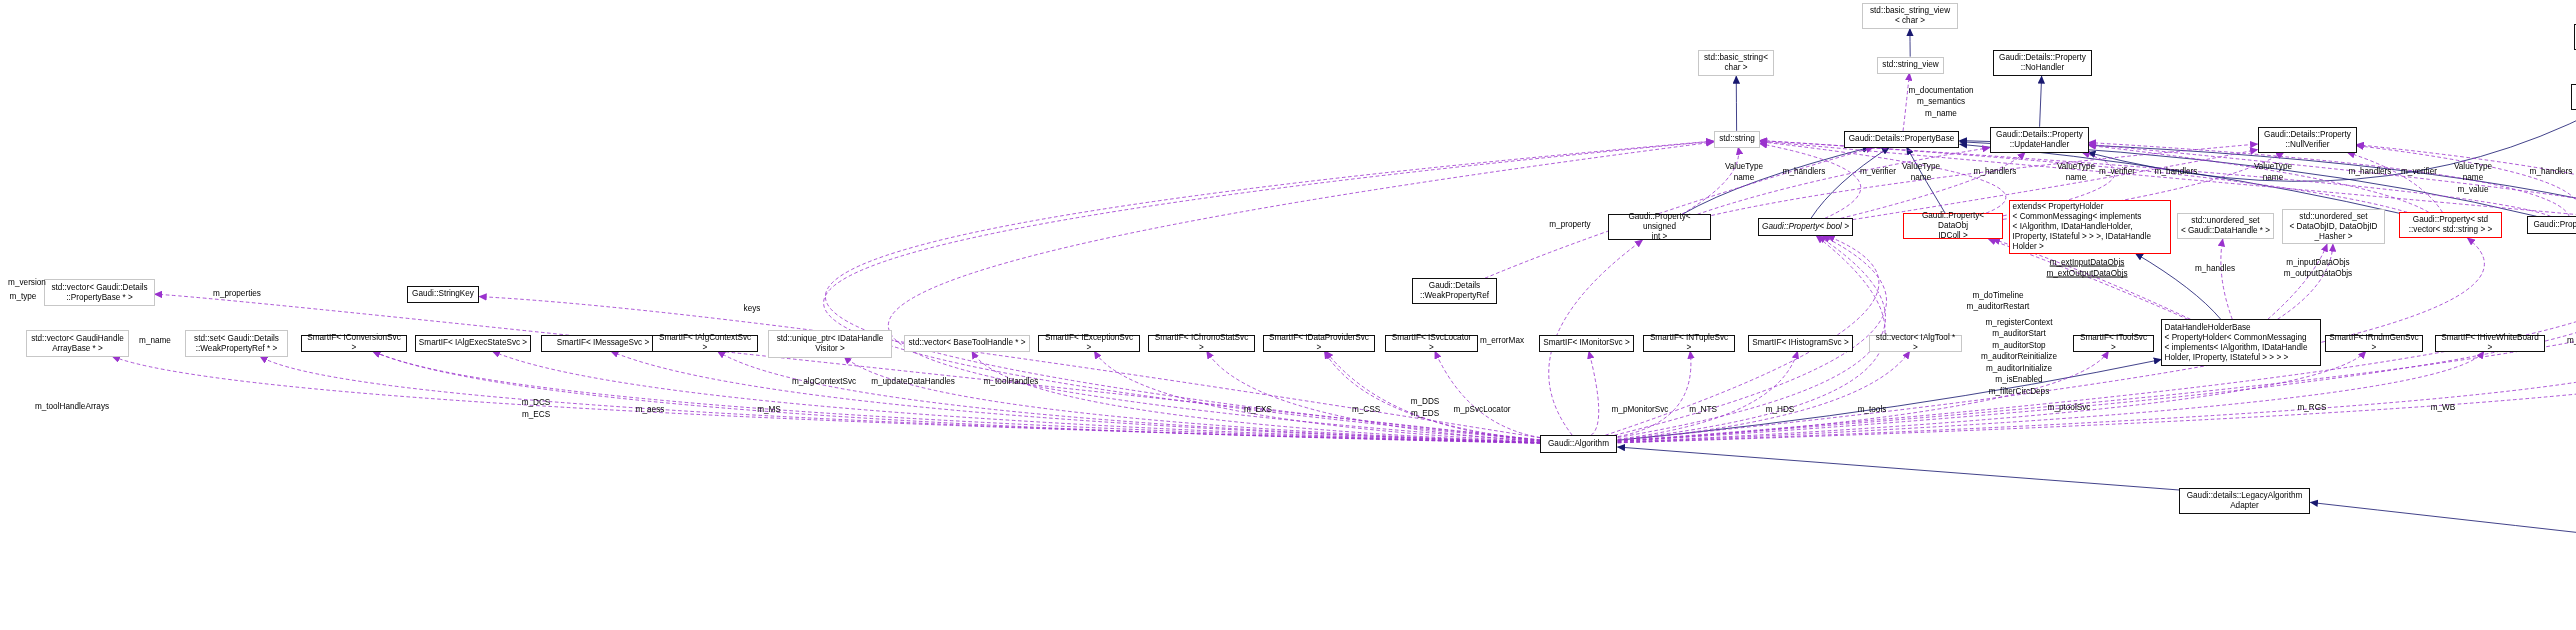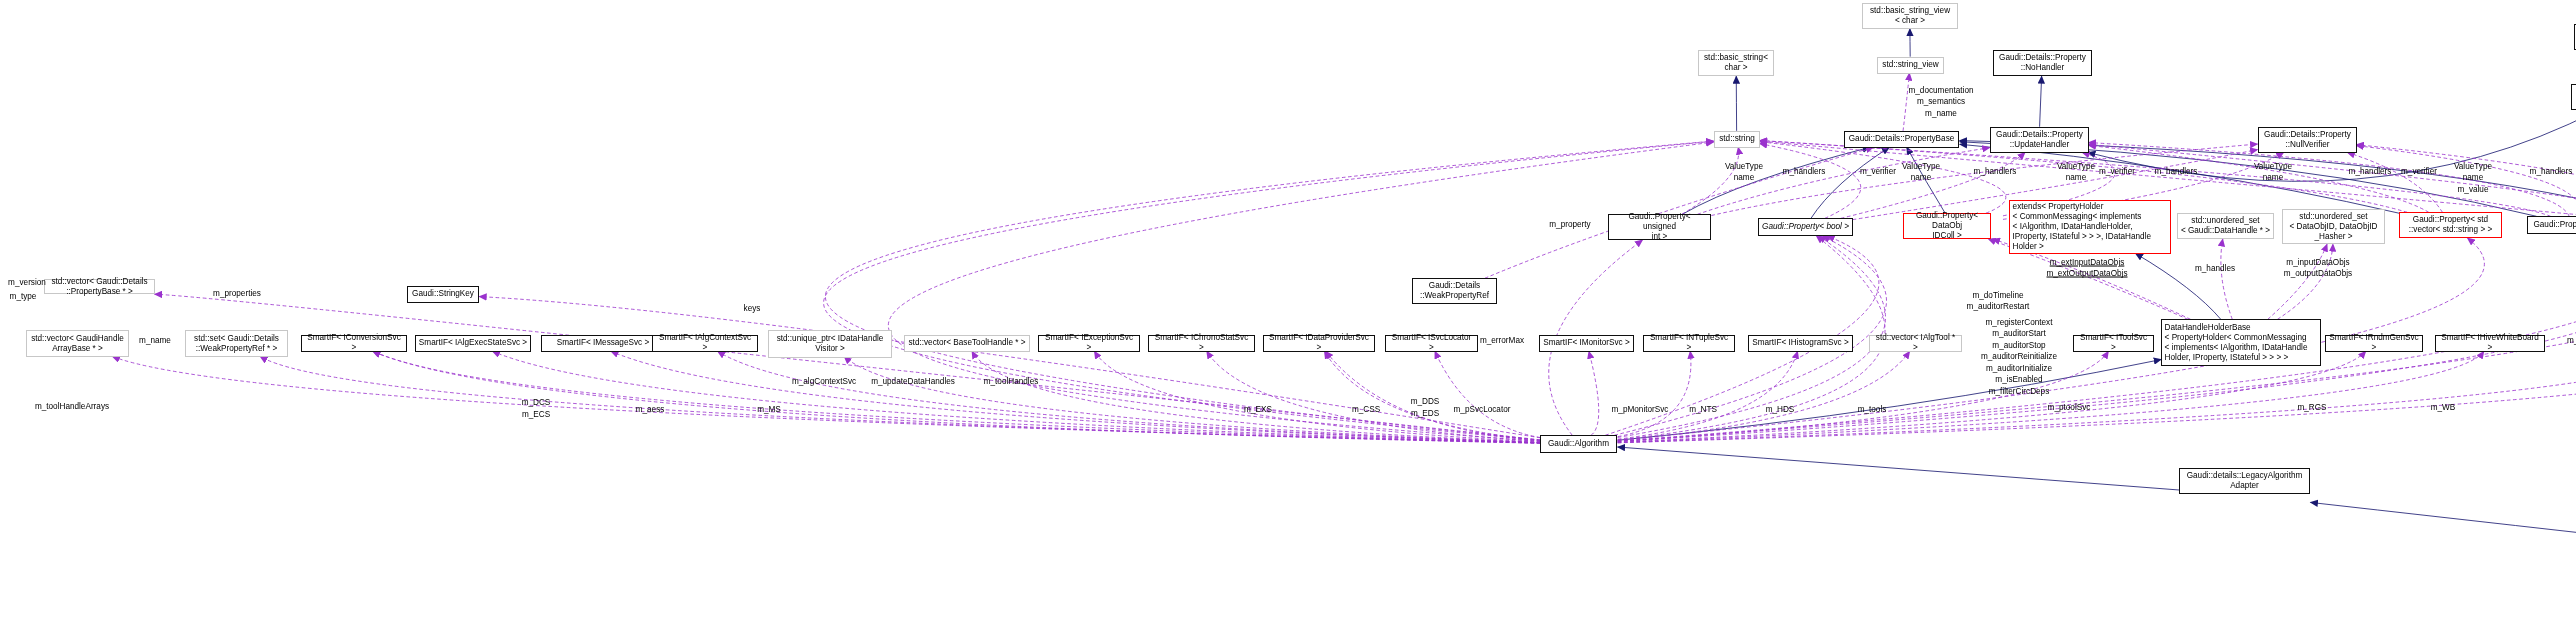--- a/index.html
+++ b/index.html
@@ -130,36 +130,36 @@
 ::UpdateHandler</div>
       <div class="node cls" style="left: 2258px; top: 127px; width: 99px; height: 26px;">Gaudi::Details::Property
 ::NullVerifier</div>
       <div class="node cls" style="left: 2574px; top: 24px; width: 99px; height: 26px;">Gaudi::Details::Property
 ::ReadHandler</div>
       <div class="node cls" style="left: 2571px; top: 84px; width: 105px; height: 26px;">Gaudi::Details::Property
 ::ReadUpdateHandler</div>
       <div class="node cls" style="left: 1608px; top: 214px; width: 103px; height: 26px;">Gaudi::Property&lt; unsigned
 int &gt;</div>
       <div class="node cls" style="left: 1758px; top: 218px; width: 95px; height: 17.5px; font-style: italic;">Gaudi::Property&lt; bool &gt;</div>
-      <div class="node red" style="left: 1903px; top: 213px; width: 88px; height: 26px;">Gaudi::Property&lt; DataObj
+      <div class="node red" style="left: 1903px; top: 213px; width: 100px; height: 26px;">Gaudi::Property&lt; DataObj
 IDColl &gt;</div>
       <div class="node red left" style="left: 2009px; top: 200px; width: 162px; height: 54px;">extends&lt; PropertyHolder
 &lt; CommonMessaging&lt; implements
 &lt; IAlgorithm, IDataHandleHolder,
 IProperty, IStateful &gt; &gt; &gt;, IDataHandle
 Holder &gt;</div>
       <div class="node std" style="left: 2177px; top: 213px; width: 97px; height: 26px;">std::unordered_set
 &lt; Gaudi::DataHandle * &gt;</div>
       <div class="node std" style="left: 2282px; top: 209px; width: 103px; height: 35px;">std::unordered_set
 &lt; DataObjID, DataObjID
 _Hasher &gt;</div>
       <div class="node red" style="left: 2399px; top: 212px; width: 103px; height: 26px;">Gaudi::Property&lt; std
 ::vector&lt; std::string &gt; &gt;</div>
       <div class="node cls" style="left: 2527px; top: 216px; width: 93px; height: 17.5px;">Gaudi::Property&lt; int &gt;</div>
-      <div class="node std" style="left: 44px; top: 279px; width: 111px; height: 15px;">std::vector&lt; Gaudi::Details
+      <div class="node std" style="left: 44px; top: 279px; width: 111px; height: 27px;">std::vector&lt; Gaudi::Details
 ::PropertyBase * &gt;</div>
       <div class="node cls" style="left: 407px; top: 286px; width: 72px; height: 16.5px;">Gaudi::StringKey</div>
       <div class="node cls" style="left: 1412px; top: 278px; width: 85px; height: 26px;">Gaudi::Details
 ::WeakPropertyRef</div>
       <div class="node std" style="left: 26px; top: 330px; width: 103px; height: 27px;">std::vector&lt; GaudiHandle
 ArrayBase * &gt;</div>
       <div class="node std" style="left: 185px; top: 330px; width: 103px; height: 27px;">std::set&lt; Gaudi::Details
 ::WeakPropertyRef * &gt;</div>
       <div class="node cls" style="left: 301px; top: 335px; width: 106px; height: 16.5px;">SmartIF&lt; IConversionSvc &gt;</div>
       <div class="node cls" style="left: 415px; top: 335px; width: 116px; height: 16.5px;">SmartIF&lt; IAlgExecStateSvc &gt;</div>
@@ -177,21 +177,21 @@
       <div class="node cls" style="left: 1748px; top: 335px; width: 105px; height: 16.5px;">SmartIF&lt; IHistogramSvc &gt;</div>
       <div class="node std" style="left: 1869px; top: 335px; width: 93px; height: 16.5px;">std::vector&lt; IAlgTool * &gt;</div>
       <div class="node cls" style="left: 2073px; top: 335px; width: 81px; height: 16.5px;">SmartIF&lt; IToolSvc &gt;</div>
       <div class="node cls left" style="left: 2161px; top: 319px; width: 160px; height: 47px;">DataHandleHolderBase
 &lt; PropertyHolder&lt; CommonMessaging
 &lt; implements&lt; IAlgorithm, IDataHandle
 Holder, IProperty, IStateful &gt; &gt; &gt; &gt;</div>
       <div class="node cls" style="left: 2325px; top: 335px; width: 98px; height: 16.5px;">SmartIF&lt; IRndmGenSvc &gt;</div>
       <div class="node cls" style="left: 2435px; top: 335px; width: 110px; height: 16.5px;">SmartIF&lt; IHiveWhiteBoard &gt;</div>
       <div class="node cls" style="left: 1540px; top: 435px; width: 77px; height: 17.5px;">Gaudi::Algorithm</div>
-      <div class="node cls" style="left: 2179px; top: 468px; width: 131px; height: 26px;">Gaudi::details::LegacyAlgorithm
+      <div class="node cls" style="left: 2179px; top: 488px; width: 131px; height: 26px;">Gaudi::details::LegacyAlgorithm
 Adapter</div>
     </div>
   <div id="labels">
       <div class="elabel" style="left: 1941px; top: 102px;">m_documentation
 m_semantics
 m_name</div>
       <div class="elabel" style="left: 1744px; top: 172px;">ValueType
 name</div>
       <div class="elabel" style="left: 1804px; top: 172px;">m_handlers</div>
       <div class="elabel" style="left: 1878px; top: 172px;">m_verifier</div>

